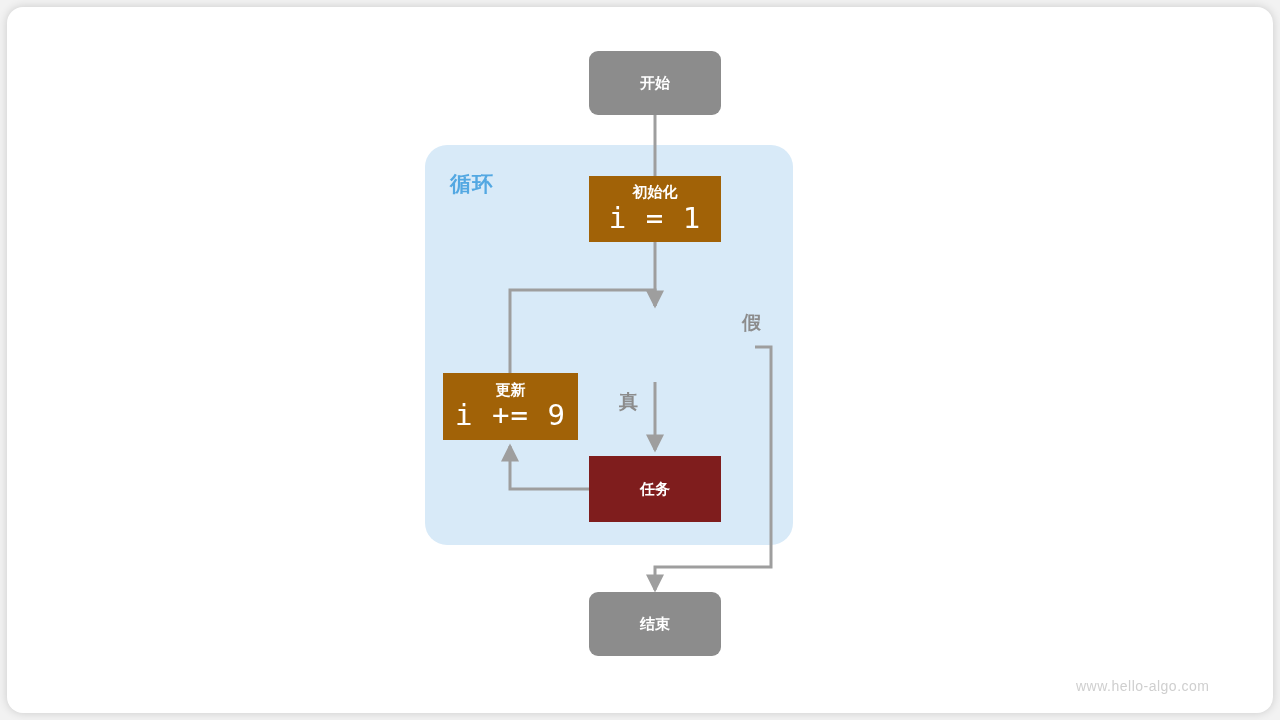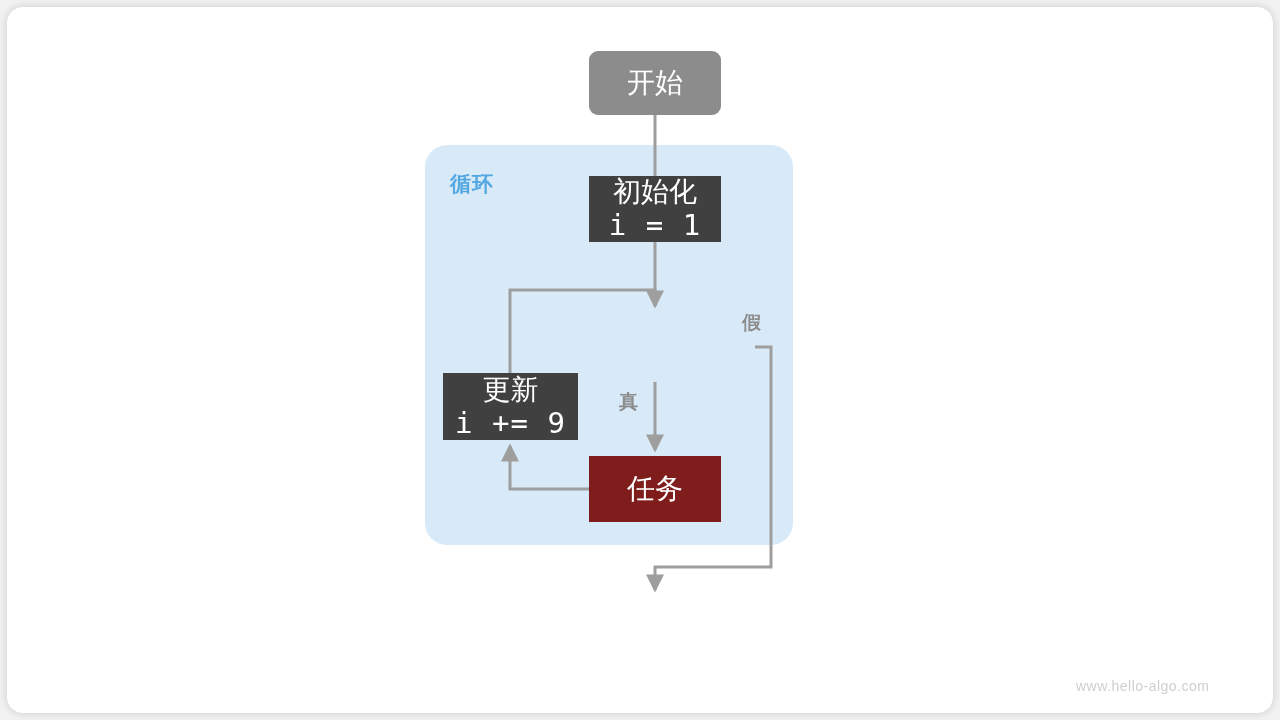--- a/index.html
+++ b/index.html
@@ -60,34 +60,35 @@
     display: flex;
     flex-direction: column;
     align-items: center;
     justify-content: center;
     color: #ffffff;
     text-align: center;
     box-sizing: border-box;
     line-height: 1.18;
   }
   .node .l1 {
-    font-size: 28px;
+    font-size: 15px;
     font-family: "Liberation Sans", "DejaVu Sans", sans-serif;
+    font-weight: bold;
   }
   .node .l2 {
     font-size: 29px;
     font-family: "DejaVu Sans Mono", "Liberation Mono", monospace;
     letter-spacing: 1px;
   }
   .terminal {
     background: #8c8c8c;
     border-radius: 9px;
   }
   .process-blue {
-    background: #404040;
+    background: #a16207;
   }
   .process-green {
     background: #7f1d1d;
   }
   
   .diamond-wrap {
     position: absolute;
   }
   .diamond-text {
     position: absolute;
@@ -170,20 +171,23 @@
 
     <div class="node process-blue" style="left:443px; top:373px; width:135px; height:67px;">
       <span class="l1">更新</span>
       <span class="l2">i += 9</span>
     </div>
 
     <div class="node process-green" style="left:589px; top:456px; width:132px; height:66px;">
       <span class="l1">任务</span>
     </div>
 
+    <div class="node terminal" style="left:589px; top:592px; width:132px; height:64px;">
+      <span class="l1">结束</span>
+    </div>
 
     <div class="edge-label" style="left:619px; top:389px;">真</div>
 
     <div class="edge-label" style="left:742px; top:310px;">假</div>
 
     <div class="watermark" style="left:1076px; top:678px;">www.hello-algo.com</div>
 
   </div>
 </div>
 

